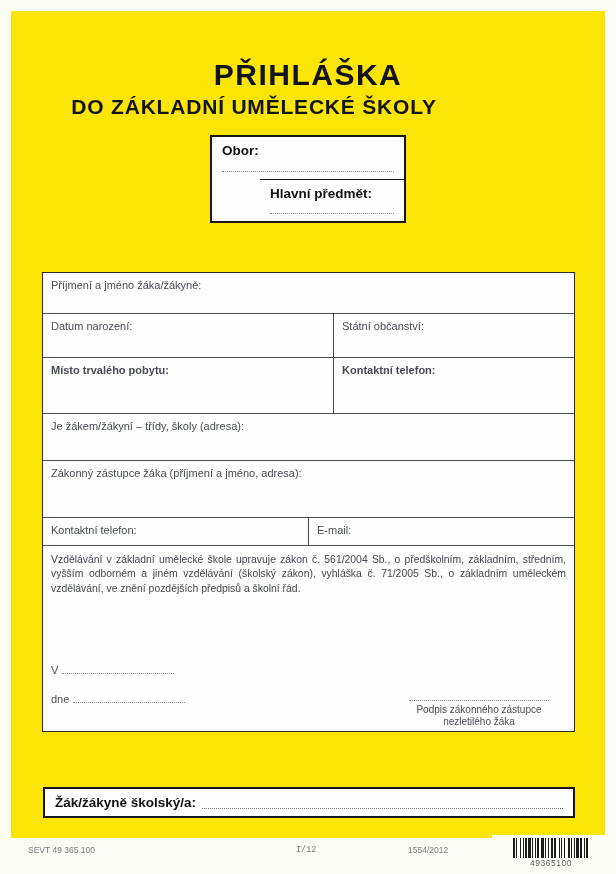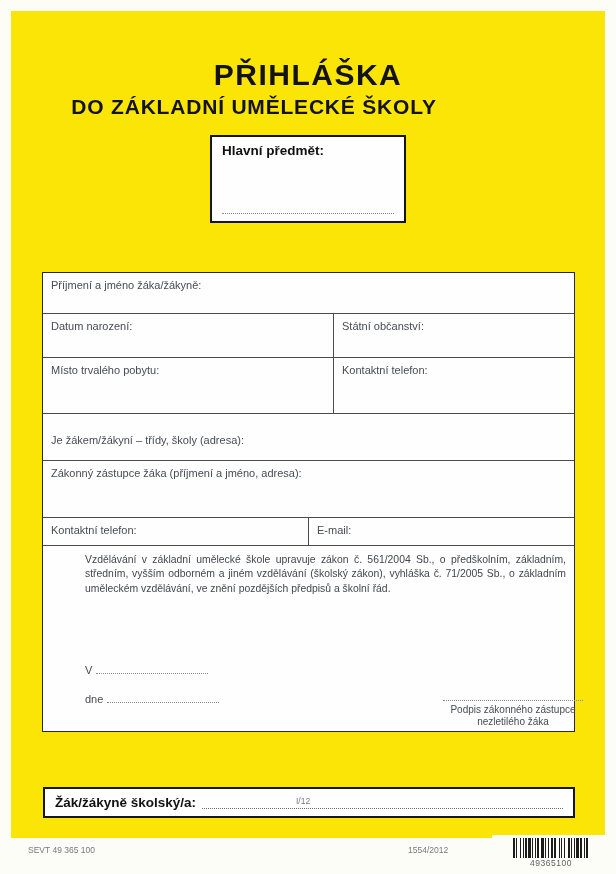--- a/index.html
+++ b/index.html
@@ -54,31 +54,31 @@
   
   .form-box {
     position: absolute;
     left: 42px; top: 272px;
     width: 533px; height: 460px;
     background: #fefefe;
     border: 1.5px solid #2a2a2a;
     display: flex; flex-direction: column;
   }
   .form-row { position: relative; border-bottom: 1px solid #4c4c4c; display: flex; }
-  .form-row:last-child { border-bottom: none; flex: 1; padding-left: 34px; }
+  .form-row:last-child { border-bottom: none; flex: 1; }
   .cell { position: relative; }
   .cell-label {
     display: block;
     padding: 6px 8px 0 8px;
     font-size: 11px; color: #474b53;
   }
   .r1 { height: 41px; }
   .r2 { height: 44px; }
-  .r3 { height: 56px; }
-  .r4 { height: 47px; align-items: center; }
+  .r3 { height: 56px; font-weight: bold; }
+  .r4 { height: 47px; }
   .r5 { height: 57px; }
   .r6 { height: 28px; }
   .split-390 .cell:first-child { width: 291px; border-right: 1px solid #4c4c4c; }
   .split-390 .cell:last-child  { flex: 1; }
   .split-308 .cell:first-child { width: 266px; border-right: 1px solid #4c4c4c; }
   .split-308 .cell:last-child  { flex: 1; }
   
   .legal-text {
     padding: 7px 8px 0 8px;
     font-size: 10.4px; line-height: 1.38; color: #43464e;
@@ -117,21 +117,21 @@
     font-size: 13.5px; font-weight: bold; color: #111;
     white-space: nowrap;
   }
   .assign-line {
     flex: 1; height: 12px; margin-left: 6px;
     border-bottom: 1.5px dotted #6f6f6f;
   }
   
   .footer-text { position: absolute; font-size: 8.5px; color: #76797e; }
   .ft-sevt  { left: 28px;  top: 845px; }
-  .ft-mid   { left: 296px; top: 796px; }
+  .ft-mid   { left: 296px; top: 845px; font-family: Liberation Mono, monospace; }
   .ft-right { left: 408px; top: 845px; }
   .barcode-wrap {
     position: absolute;
     left: 492px; top: 835px;
     width: 118px; height: 36px;
     background: #fdfdf7;
     text-align: center;
   }
   .barcode-bars {
     height: 20px; margin: 3px 4px 0 4px;
@@ -143,20 +143,24 @@
 </style>
 </head>
 <body>
 
 <div class="yellow-area"></div>
 
 <div class="title-main">PŘIHLÁŠKA</div>
 <div class="title-sub">DO ZÁKLADNÍ UMĚLECKÉ ŠKOLY</div>
 
 <div class="subject-box">
+  <div class="subject-cell">
+    <span class="subject-label">Obor:</span>
+    <span class="write-line"></span>
+  </div>
   <div class="subject-cell">
     <span class="subject-label">Hlavní předmět:</span>
     <span class="write-line"></span>
   </div>
 </div>
 
 <div class="form-box">
   <div class="form-row r1">
     <div class="cell" style="flex:1">
       <span class="cell-label">Příjmení a jméno žáka/žákyně:</span>

